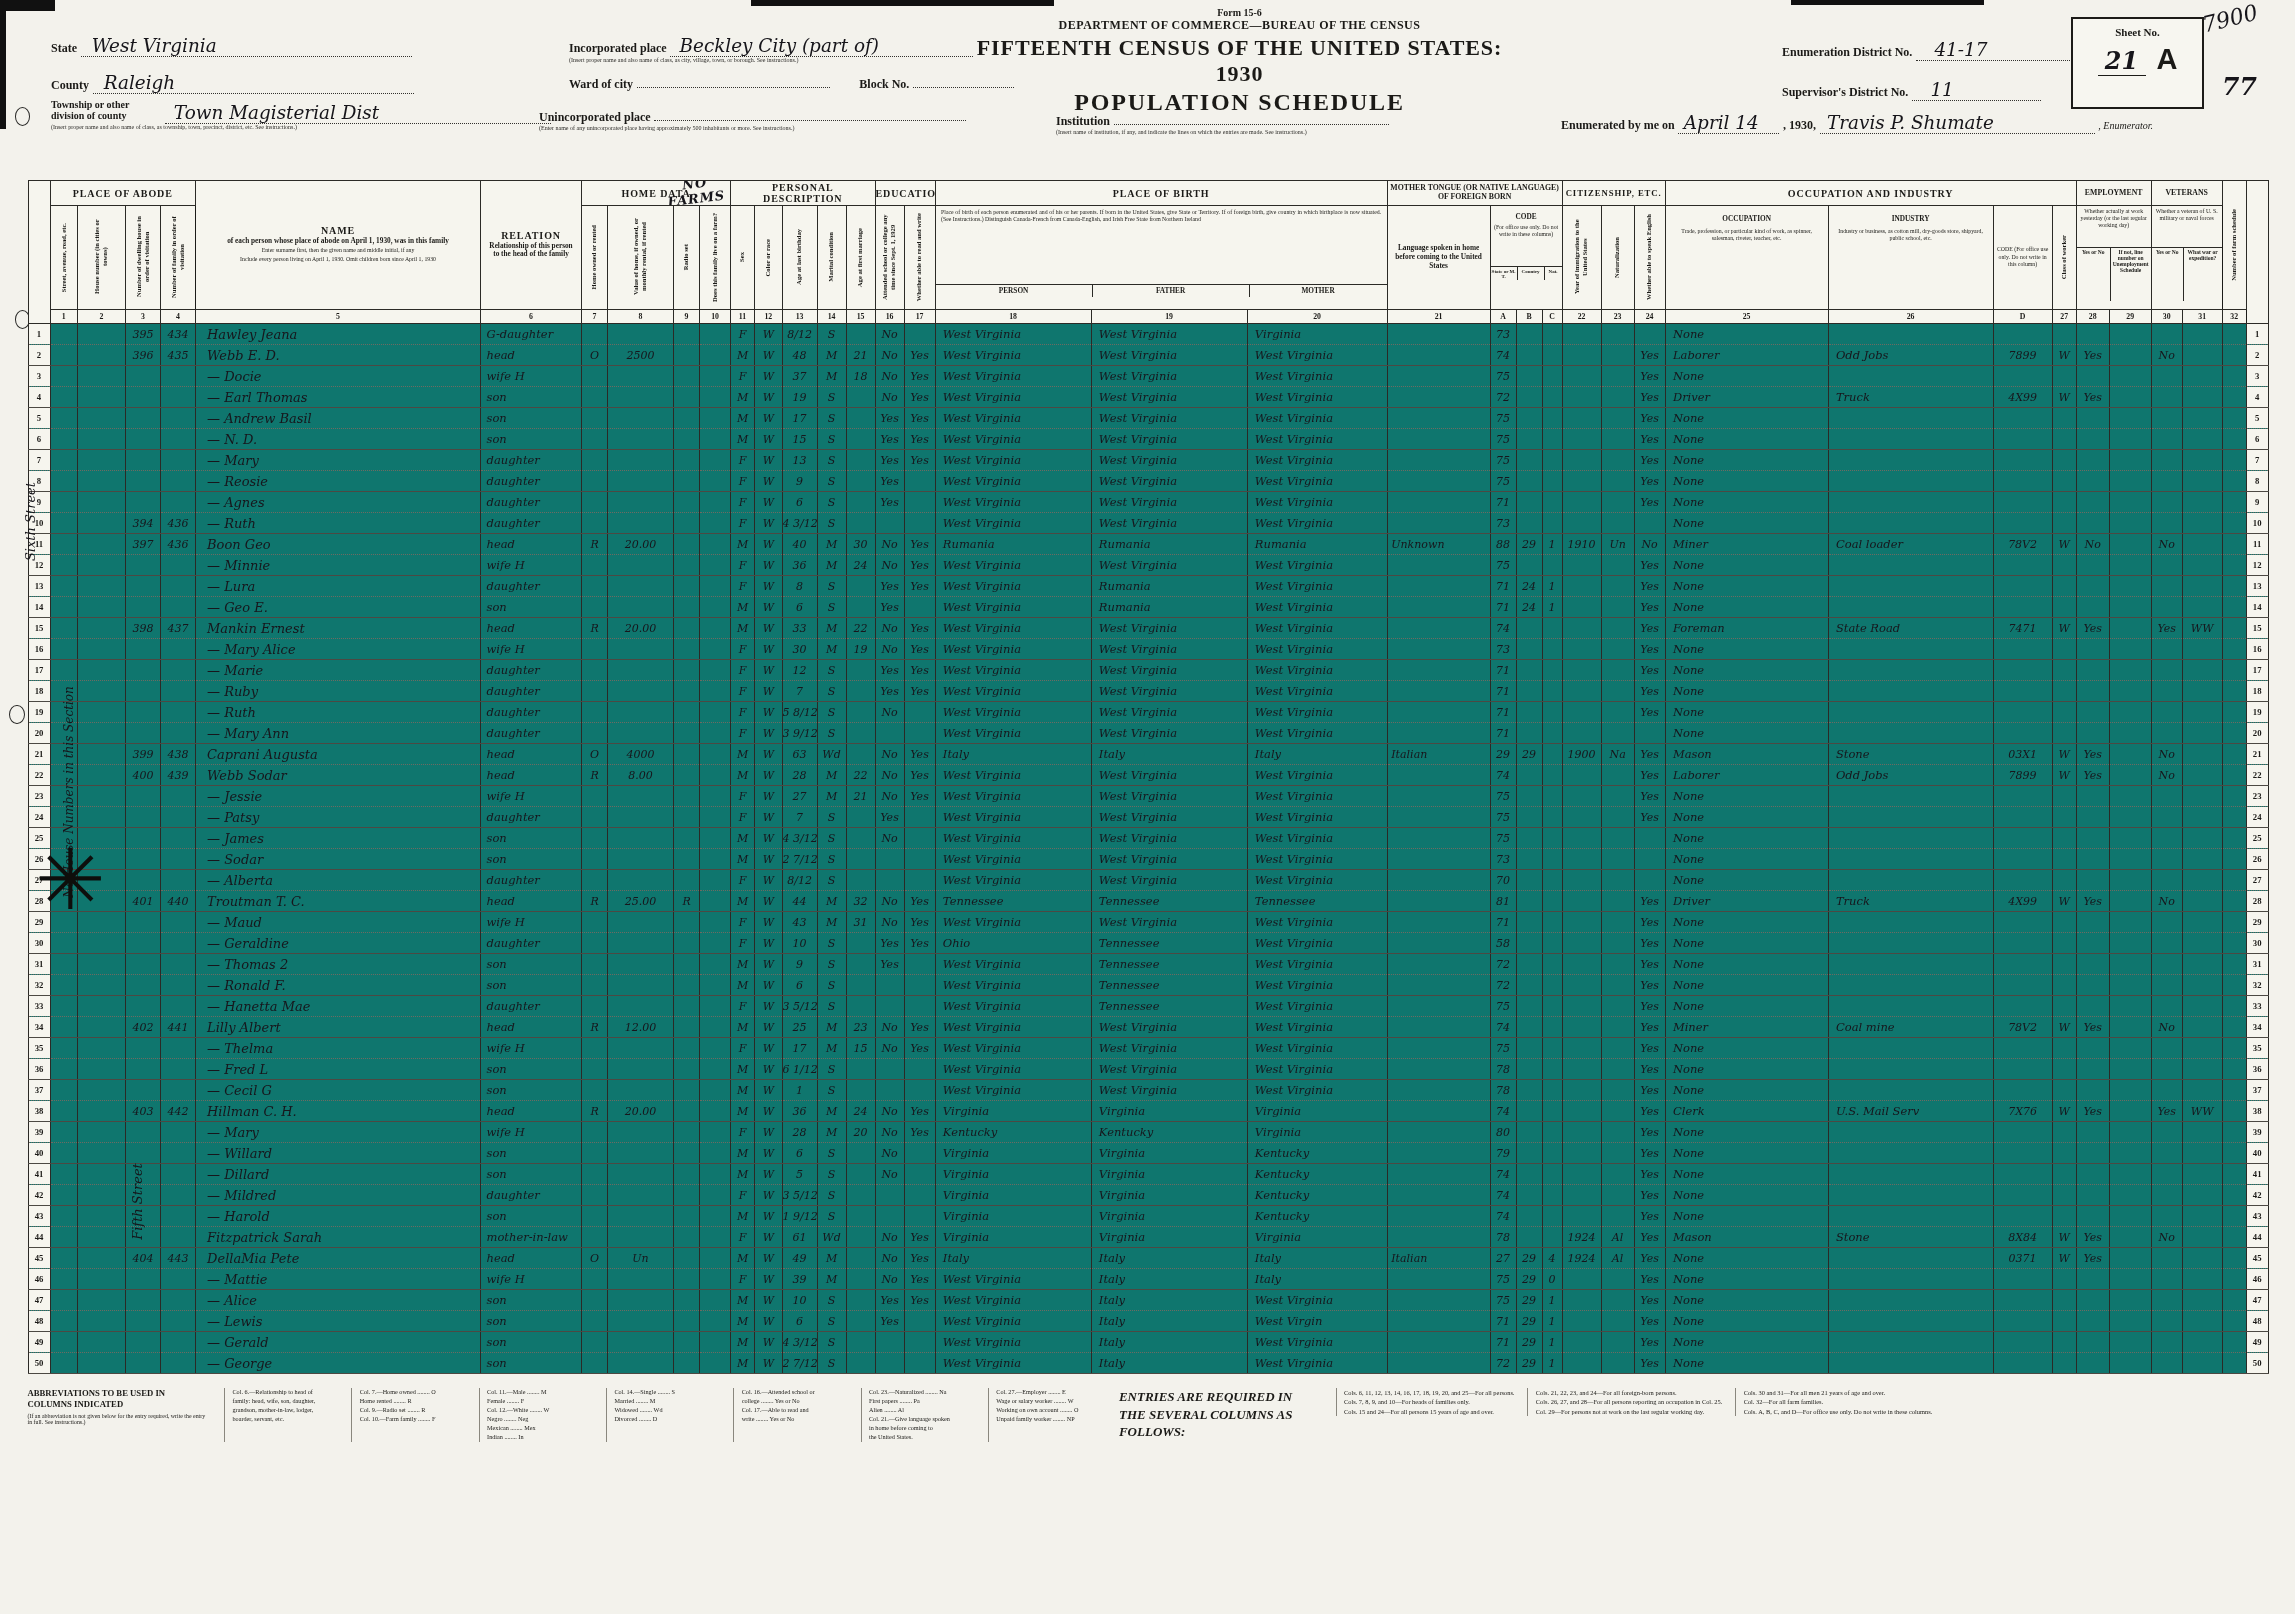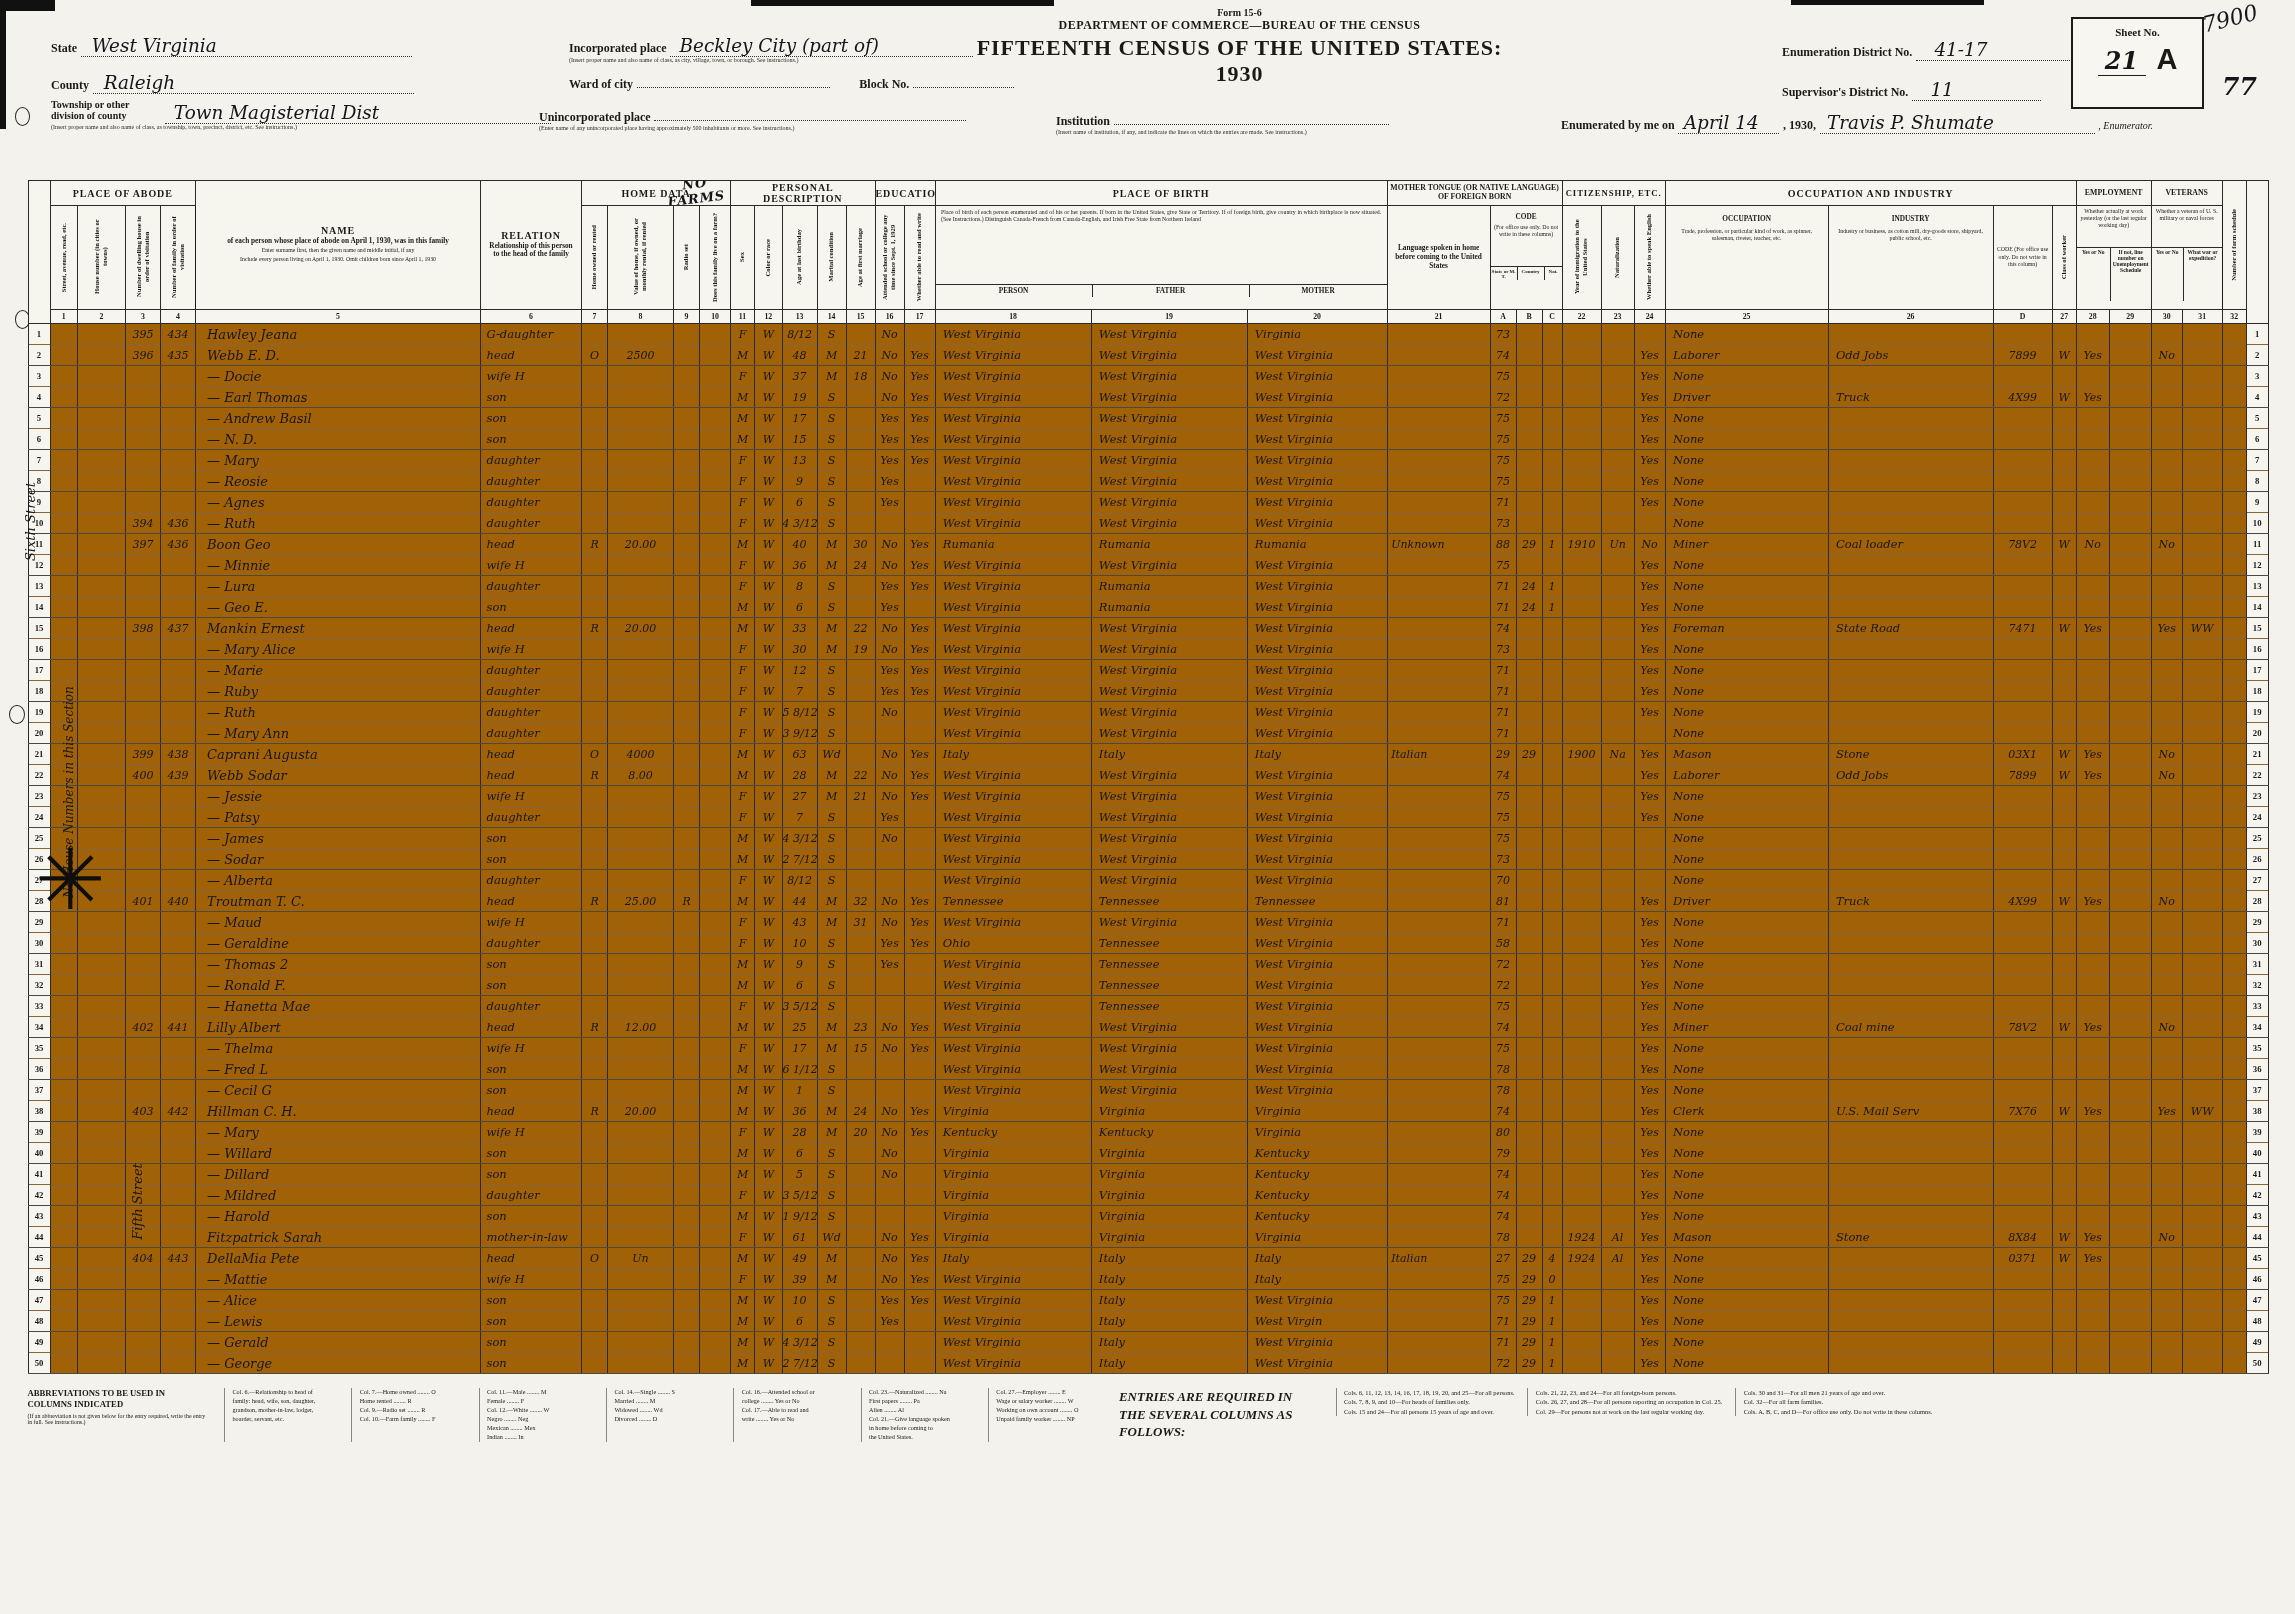--- a/index.html
+++ b/index.html
@@ -21,21 +21,21 @@
   .form-no{font-size:10px;font-weight:bold;}
   .dept{font-size:12px;font-weight:bold;letter-spacing:0.5px;}
   .census-title{font-size:22px;font-weight:bold;letter-spacing:0.9px;margin-top:1.8px;}
   .sched-title{font-size:24px;font-weight:bold;letter-spacing:1.8px;margin-top:1.8px;}
   .sheet-box{position:absolute;left:2071px;top:16.5px;width:129px;height:88px;border:2.8px solid #1c1b18;background:#f7f6f0;text-align:center;}
   .sheet-box .lab{font-size:11px;font-weight:bold;margin-top:7.3px;}
   .sheet-num{font-size:24px;font-weight:bold;}
   .stamp-top{position:absolute;left:2202px;top:5.5px;font-size:22px;transform:rotate(-14deg);}
   .stamp-page{position:absolute;left:2222px;top:72px;font-size:25px;font-weight:bold;}
   
-  table{border-collapse:collapse;table-layout:fixed;background:#a16207;}
+  table{border-collapse:collapse;table-layout:fixed;background:#0f766e;}
   #census{position:absolute;left:27.5px;top:180px;width:2241px;}
   th,td{border:0.9px solid #2b2a26;padding:0;overflow:hidden;}
   thead th{font-family:"Liberation Serif",serif;vertical-align:middle;background:#f6f5ee;}
   tr.ra th{height:24px;}
   tr.rb th{height:99px;vertical-align:middle;}
   .grp{font-size:10px;font-weight:bold;letter-spacing:0.9px;}
   .grp-sm{font-size:7.8px;font-weight:bold;line-height:1.15;}
   .vert{writing-mode:vertical-rl;transform:rotate(180deg);margin:0 auto;max-height:94px;font-size:6.6px;font-weight:bold;line-height:1.25;text-align:center;}
   .blocklab{font-size:7.3px;font-weight:bold;line-height:1.2;padding:1.8px;}
   .tiny{font-size:5.8px;font-weight:normal;line-height:1.25;}
@@ -114,20 +114,21 @@
   <div style="position:absolute;left:539px;top:108px;">
     <span class="hdr-label">Unincorporated place</span>
     <span class="dotline" style="width:312px;"></span>
     <div class="hdr-note">(Enter name of any unincorporated place having approximately 500 inhabitants or more.  See instructions.)</div>
   </div>
 
   <div class="center-head">
     <div class="form-no">Form 15-6</div>
     <div class="dept">DEPARTMENT OF COMMERCE—BUREAU OF THE CENSUS</div>
     <div class="census-title">FIFTEENTH CENSUS OF THE UNITED STATES: 1930</div>
+    <div class="sched-title">POPULATION SCHEDULE</div>
   </div>
 
   <div style="position:absolute;left:1056px;top:112px;">
     <span class="hdr-label">Institution</span>
     <span class="dotline" style="width:275px;"></span>
     <div class="hdr-note">(Insert name of institution, if any, and indicate the lines on which the entries are made.  See instructions.)</div>
   </div>
   <div style="position:absolute;left:1561px;top:112px;white-space:nowrap;">
     <span class="hdr-label">Enumerated by me on</span>
     <span class="dotline" style="width:101px;"><span class="hw hdr-hw" style="margin-left:5.5px;">April 14</span></span>

